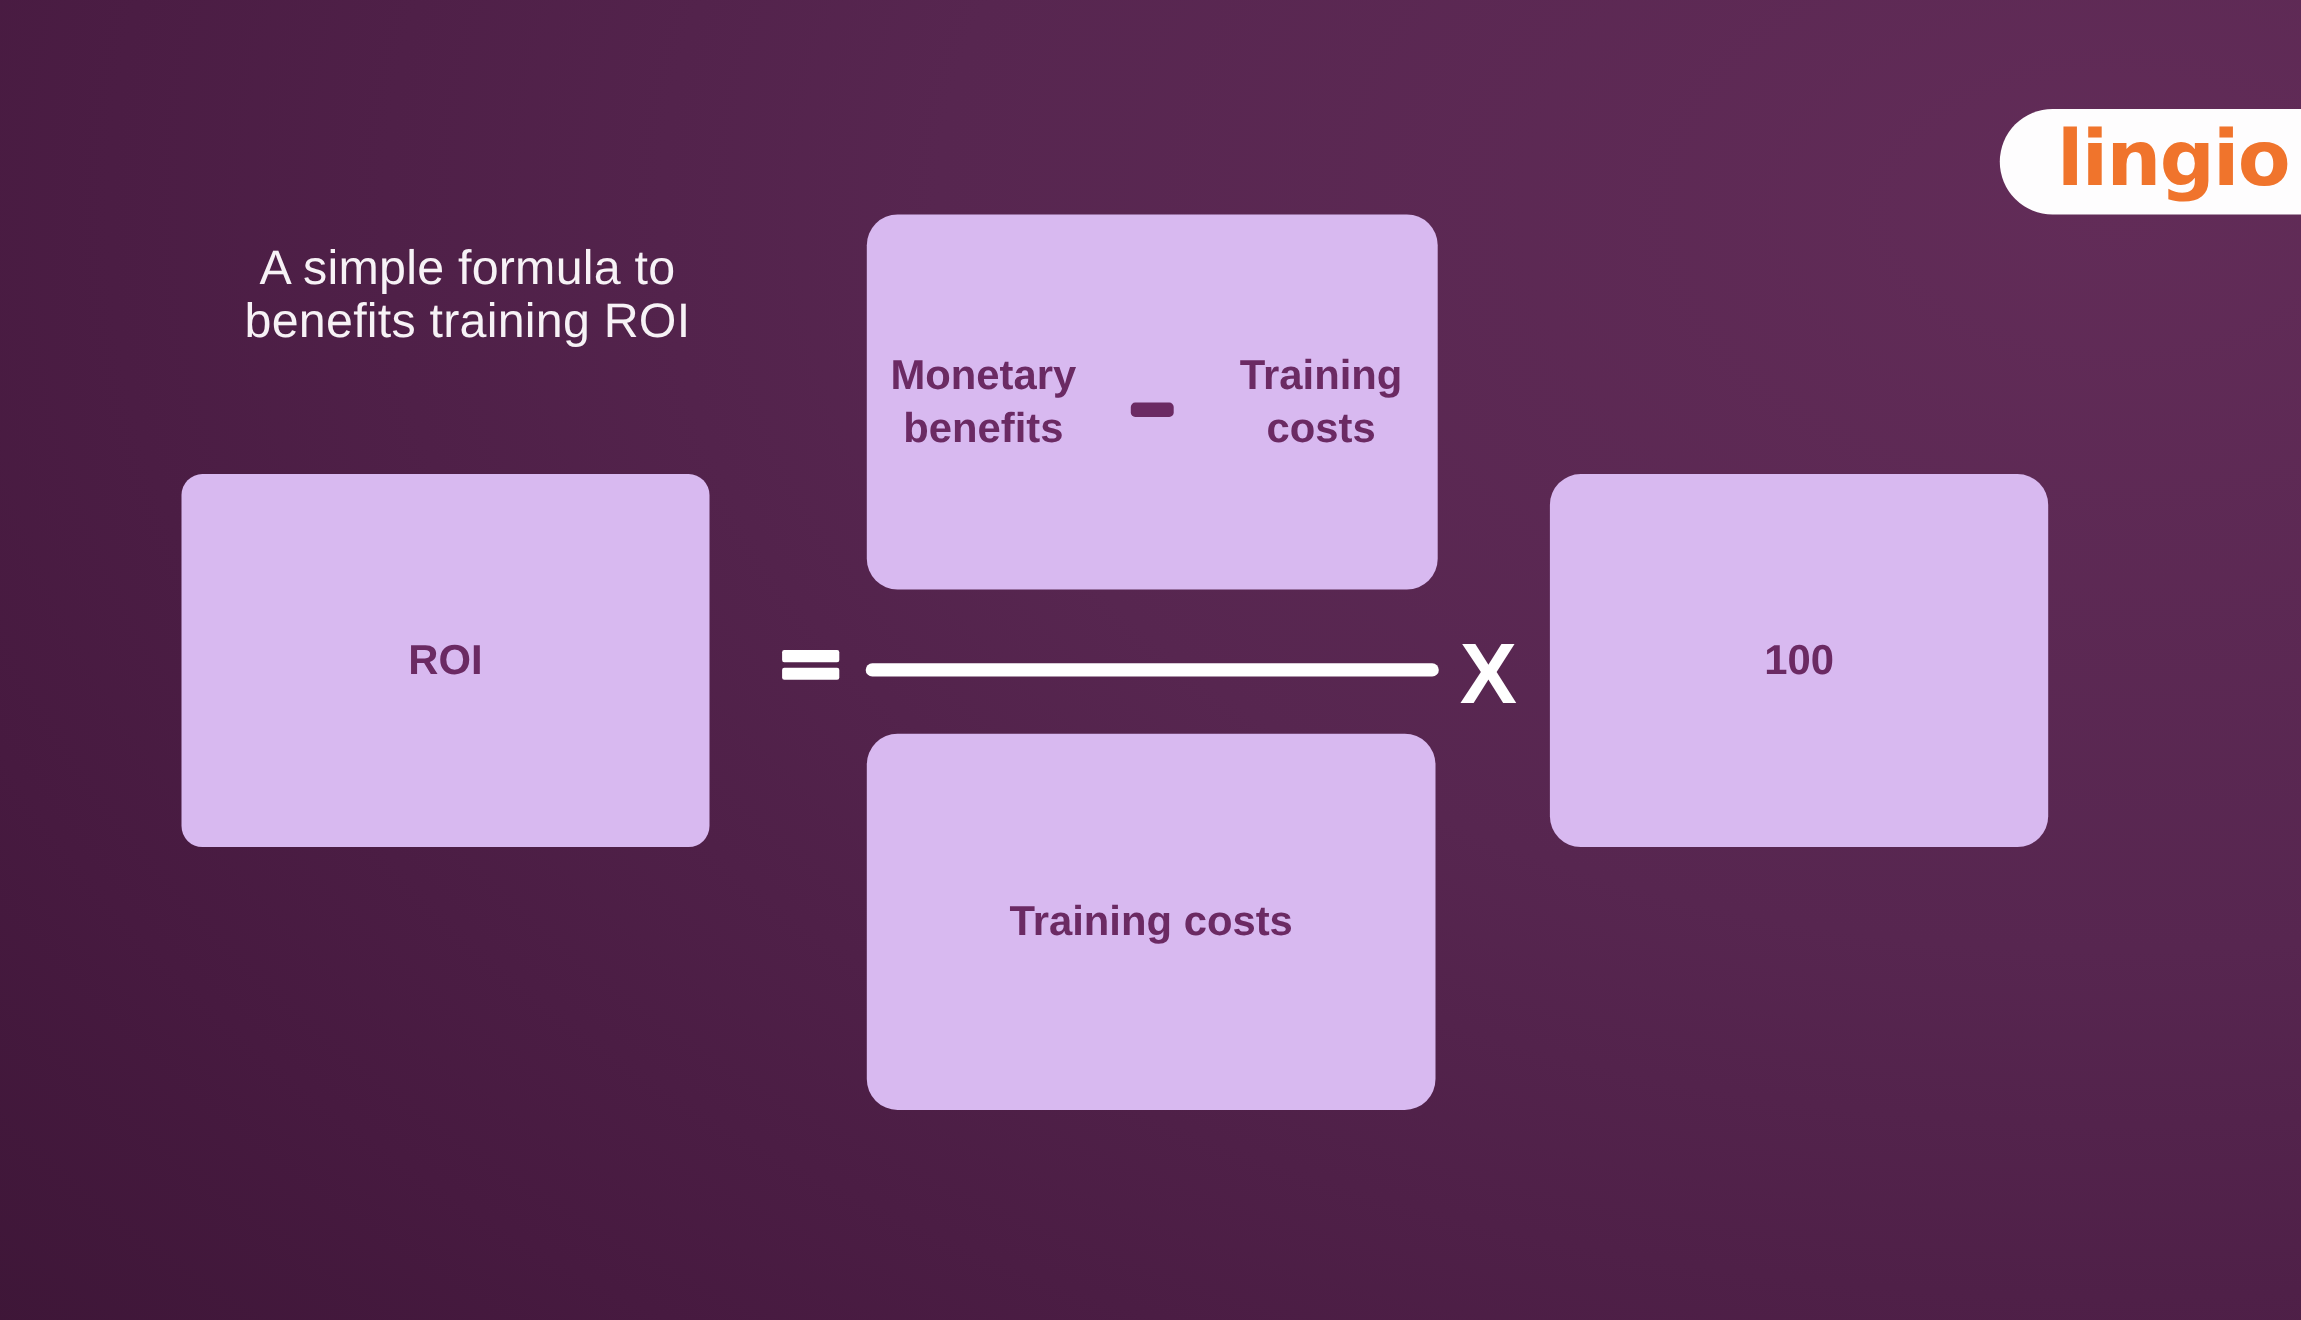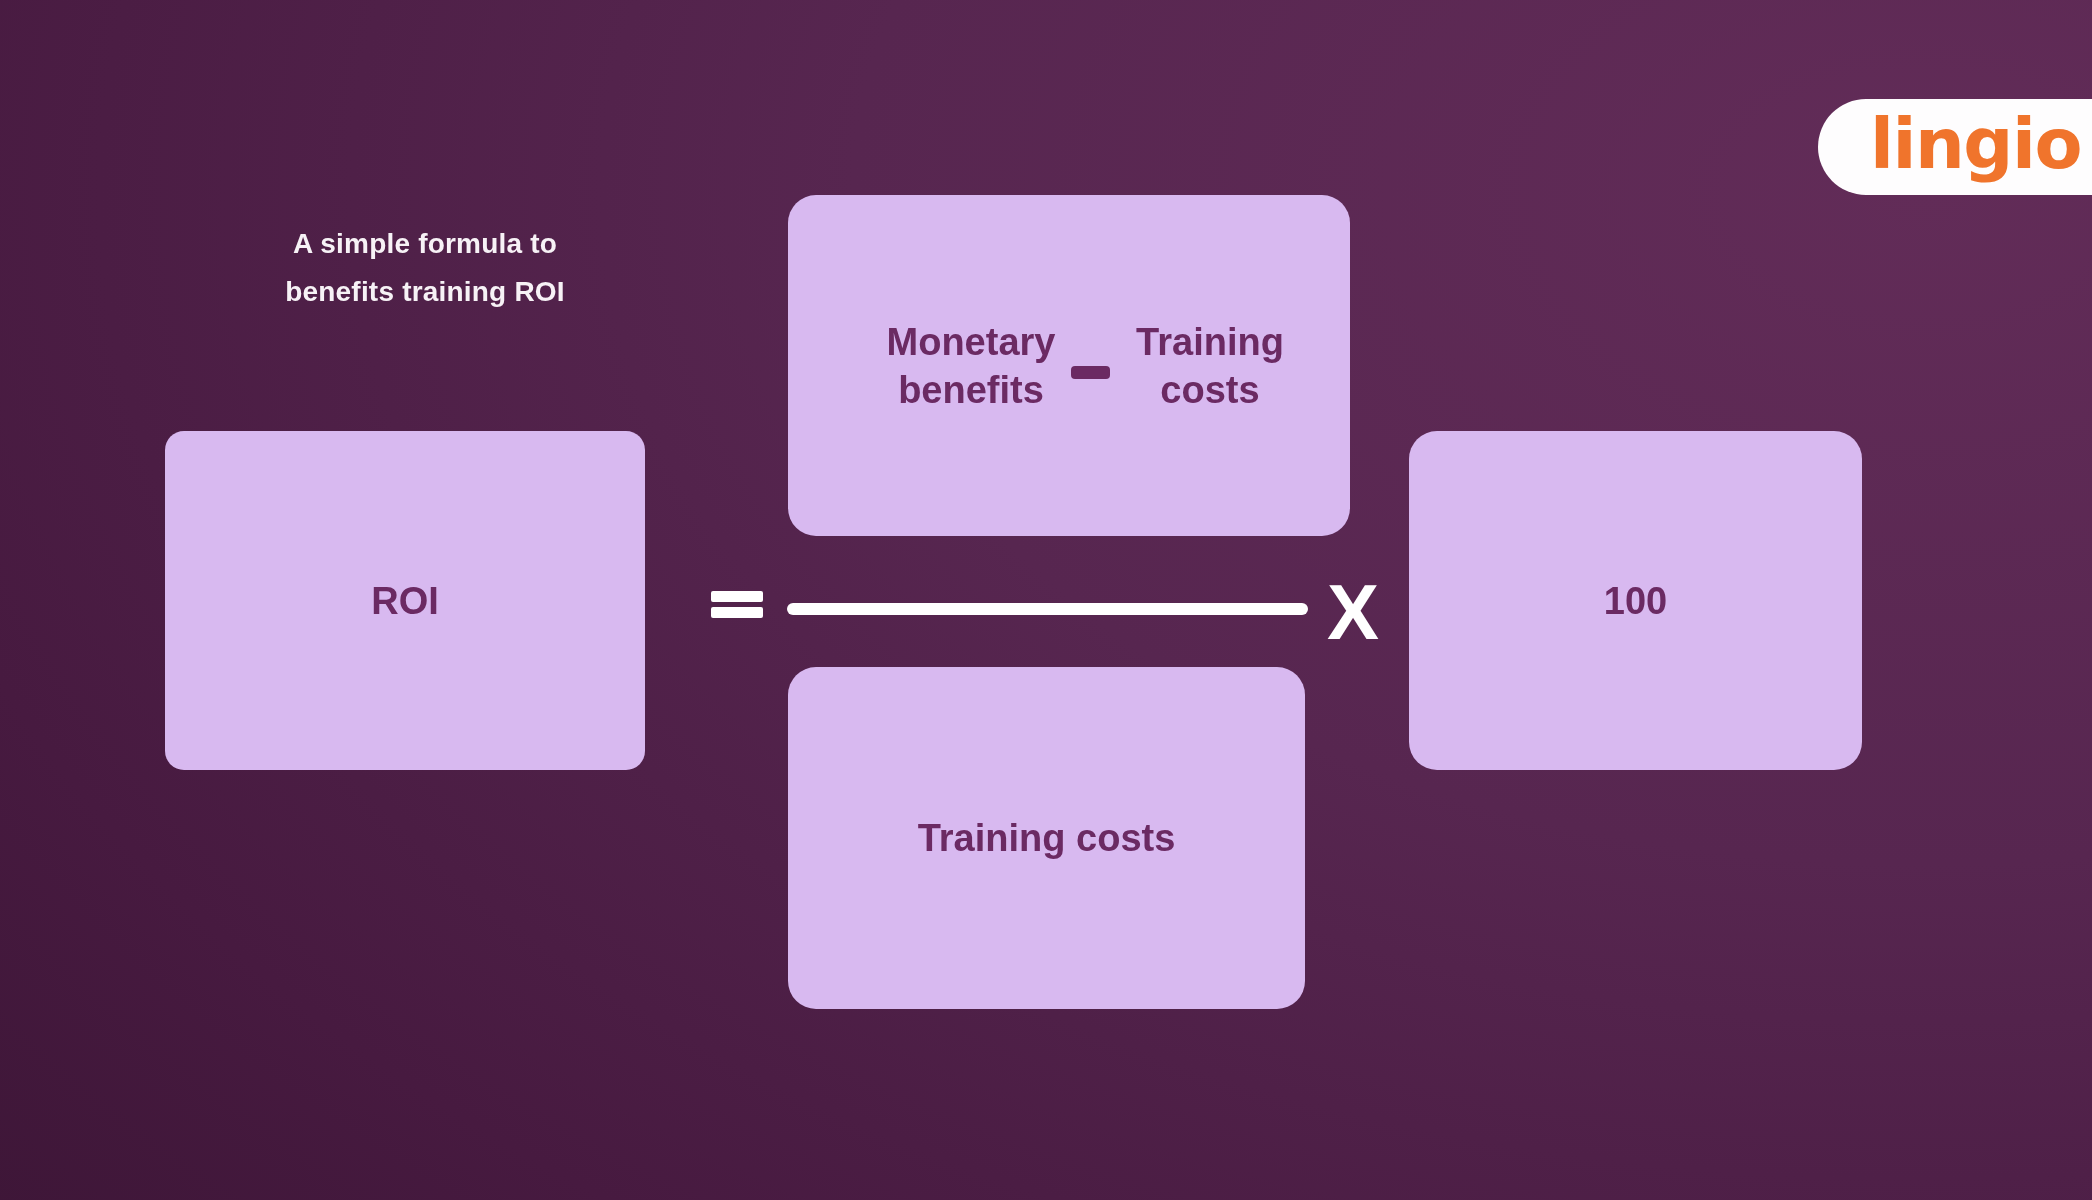--- a/index.html
+++ b/index.html
@@ -27,40 +27,40 @@
       var(--bg-light) 0%,
       #572650 32%,
       var(--bg-mid) 62%,
       var(--bg-dark) 100%);
   }
   .title{
     position:absolute;
     left:125px; top:220px; width:600px;
     text-align:center;
     color:var(--title-text);
-    font-size:28px;
-    font-weight:bold;
+    font-size:44px;
+    font-weight:normal;
     line-height:48px;
     letter-spacing:0.2px;
   }
   .box{
     position:absolute;
     background:var(--box-bg);
     border-radius:28px;
     display:flex;
     align-items:center;
     justify-content:center;
     color:var(--box-text);
     font-size:38px;
     font-weight:bold;
     line-height:48px;
     text-align:center;
   }
   .roi-box{ left:165px; top:431px; width:480px; height:339px;border-radius:19px; }
-  .numerator-box{ left:788px; top:195px; width:519px; height:341px; gap:0;padding-left:43px; }
+  .numerator-box{ left:788px; top:195px; width:519px; height:341px; gap:34px; }
   .denominator-box{ left:788px; top:667px; width:517px; height:342px; }
   .multiplier-box{ left:1409px; top:431px; width:453px; height:339px; }
   .term{ width:200px; text-align:center; }
   .minus{
     width:39px; height:13px;
     margin-top:14px;
     border-radius:4px;
     background:var(--box-text);
     flex:0 0 auto;
   }

